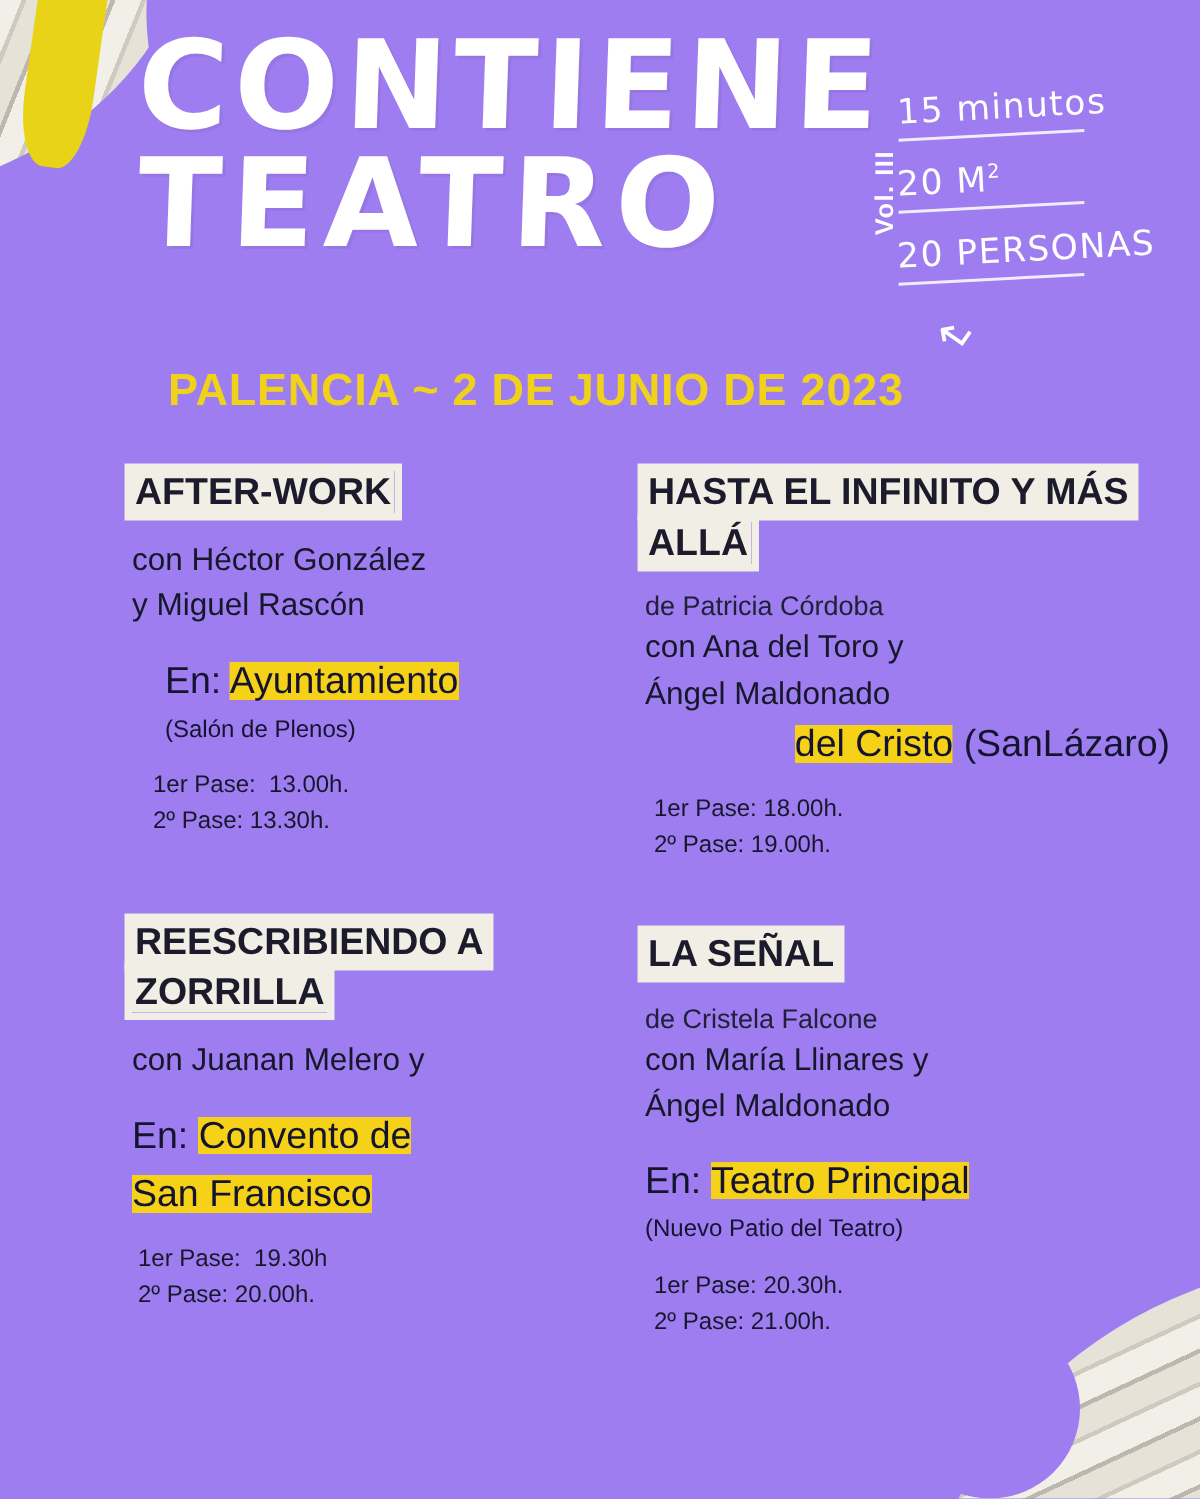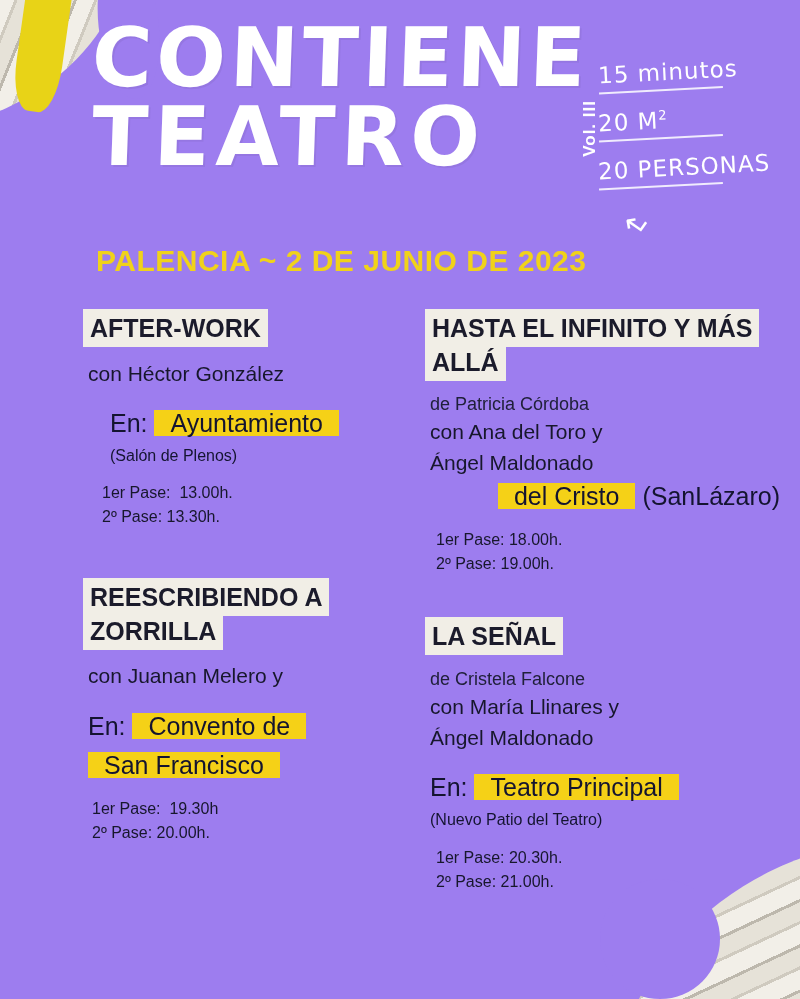--- a/index.html
+++ b/index.html
@@ -152,21 +152,21 @@
     color: #fff;
     font-size: 30px;
     display: inline-block;
     transform: rotate(35deg);
   }
 
   
   .subtitle {
     position: absolute;
     top: 244px;
-    left: 96px;
+    left: 112px;
     color: #f0d21a;
     font-size: 30px;
     font-weight: 700;
     letter-spacing: .5px;
     font-family: "Liberation Sans", sans-serif;
   }
 
   
   .columns {
     position: absolute;
@@ -209,21 +209,21 @@
   }
 
   .venue {
     font-size: 25px;
     color: #141430;
     line-height: 1.4;
     margin: 18px 0 4px 0;
   }
   .venue .hl {
     background: linear-gradient(transparent 8%, #f5d117 8%, #f5d117 92%, transparent 92%);
-    padding: 1px 16px;
+    padding: 1px 0;
     box-decoration-break: clone;
     -webkit-box-decoration-break: clone;
   }
   .venue-indent { margin-left: 22px; }
   .venue-line2 { font-size: 16px; color: #141430; line-height: 1.4; }
 
   .pass {
     font-size: 16px;
     color: #17172c;
     line-height: 1.5;
@@ -263,20 +263,21 @@
 
   <div class="columns">
 
     <div class="col col-left">
 
       <div class="entry">
         <div class="show-title-wrap">
           <span class="show-title">AFTER-WORK</span>
         </div>
         <div class="cast">con Héctor González</div>
+        <div class="cast">y Miguel Rascón</div>
         <div class="venue venue-indent">
           <span>En:</span>
           <span class="hl">Ayuntamiento</span>
         </div>
         <div class="venue-line2 venue-indent">(Salón de Plenos)</div>
         <div class="pass-block">
           <div class="pass">
             <span>1er Pase:</span>
             &nbsp;<span>13.00h.</span>
           </div>

